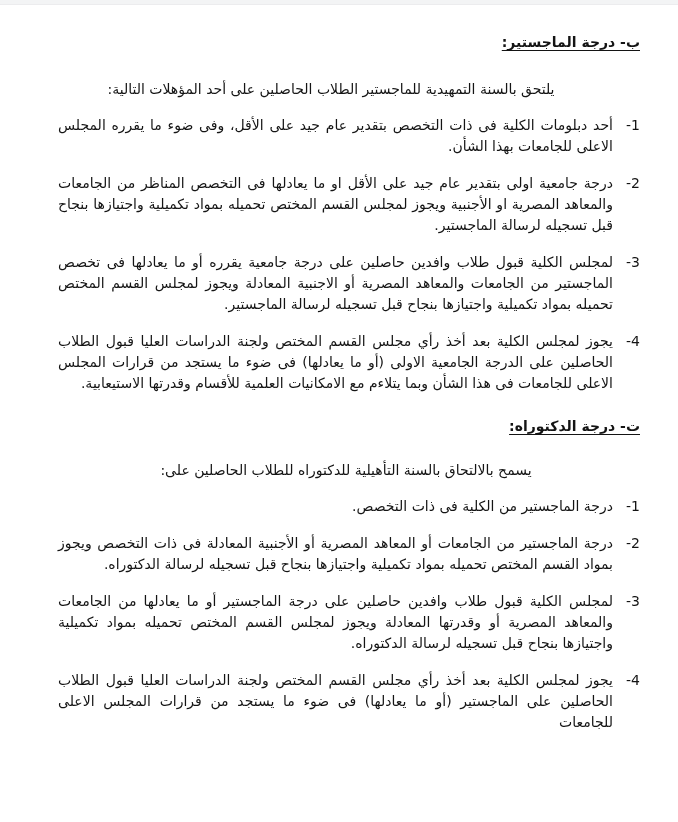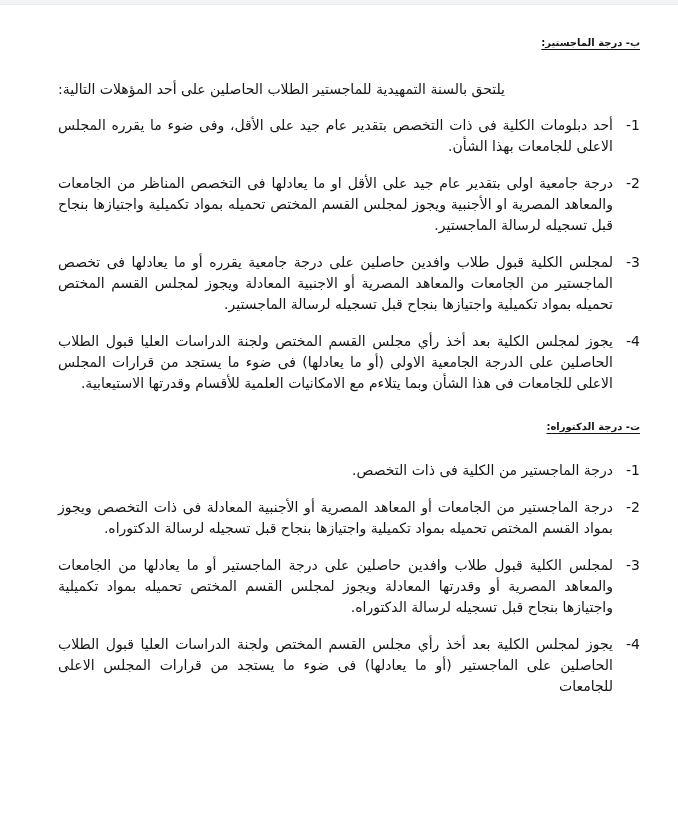--- a/index.html
+++ b/index.html
@@ -23,34 +23,34 @@
     unicode-bidi: embed;
     padding: 27px 38px 0 58px;
     color: #141414;
     font-family: "DejaVu Sans", sans-serif;
     font-size: 14px;
     line-height: 21px;
   }
   .section-heading {
     margin: 0 0 26px 0;
     text-align: right;
-    font-size: 10px;
+    font-size: 14px;
     font-weight: bold;
   }
   .section-heading .heading-text {
     text-decoration: underline;
     text-underline-offset: 3px;
   }
   .section-heading.second {
     margin-top: 22px;
     margin-bottom: 23px;
   }
   .intro {
     margin: 0 0 15px 0;
-    text-align: left;
+    text-align: center;
   }
   .intro.indent-deep { padding-right: 36px; }
   .intro.indent-slight { padding-right: 6px; }
   .olist { margin: 0; padding: 0; }
   .item {
     display: flex;
     margin-bottom: 16px;
   }
   .item-num {
     flex: 0 0 27px;
@@ -92,20 +92,21 @@
         <span class="item-num">4-</span>
         <div class="item-text">يجوز لمجلس الكلية بعد أخذ رأي مجلس القسم المختص ولجنة الدراسات العليا قبول الطلاب الحاصلين على الدرجة الجامعية الاولى (أو ما يعادلها) فى ضوء ما يستجد من قرارات المجلس الاعلى للجامعات فى هذا الشأن وبما يتلاءم مع الامكانيات العلمية للأقسام وقدرتها الاستيعابية.</div>
       </div>
     </div>
   </div>
 
   <div>
     <h2 class="section-heading second">
       <span class="heading-text">ت- درجة الدكتوراه:</span>
     </h2>
+    <p class="intro indent-slight">يسمح بالالتحاق بالسنة التأهيلية للدكتوراه للطلاب الحاصلين على:</p>
 
     <div class="olist">
       <div class="item">
         <span class="item-num">1-</span>
         <div class="item-text">درجة الماجستير من الكلية فى ذات التخصص.</div>
       </div>
       <div class="item">
         <span class="item-num">2-</span>
         <div class="item-text">درجة الماجستير من الجامعات أو المعاهد المصرية أو الأجنبية المعادلة فى ذات التخصص ويجوز بمواد القسم المختص تحميله بمواد تكميلية واجتيازها بنجاح قبل تسجيله لرسالة الدكتوراه.</div>
       </div>

